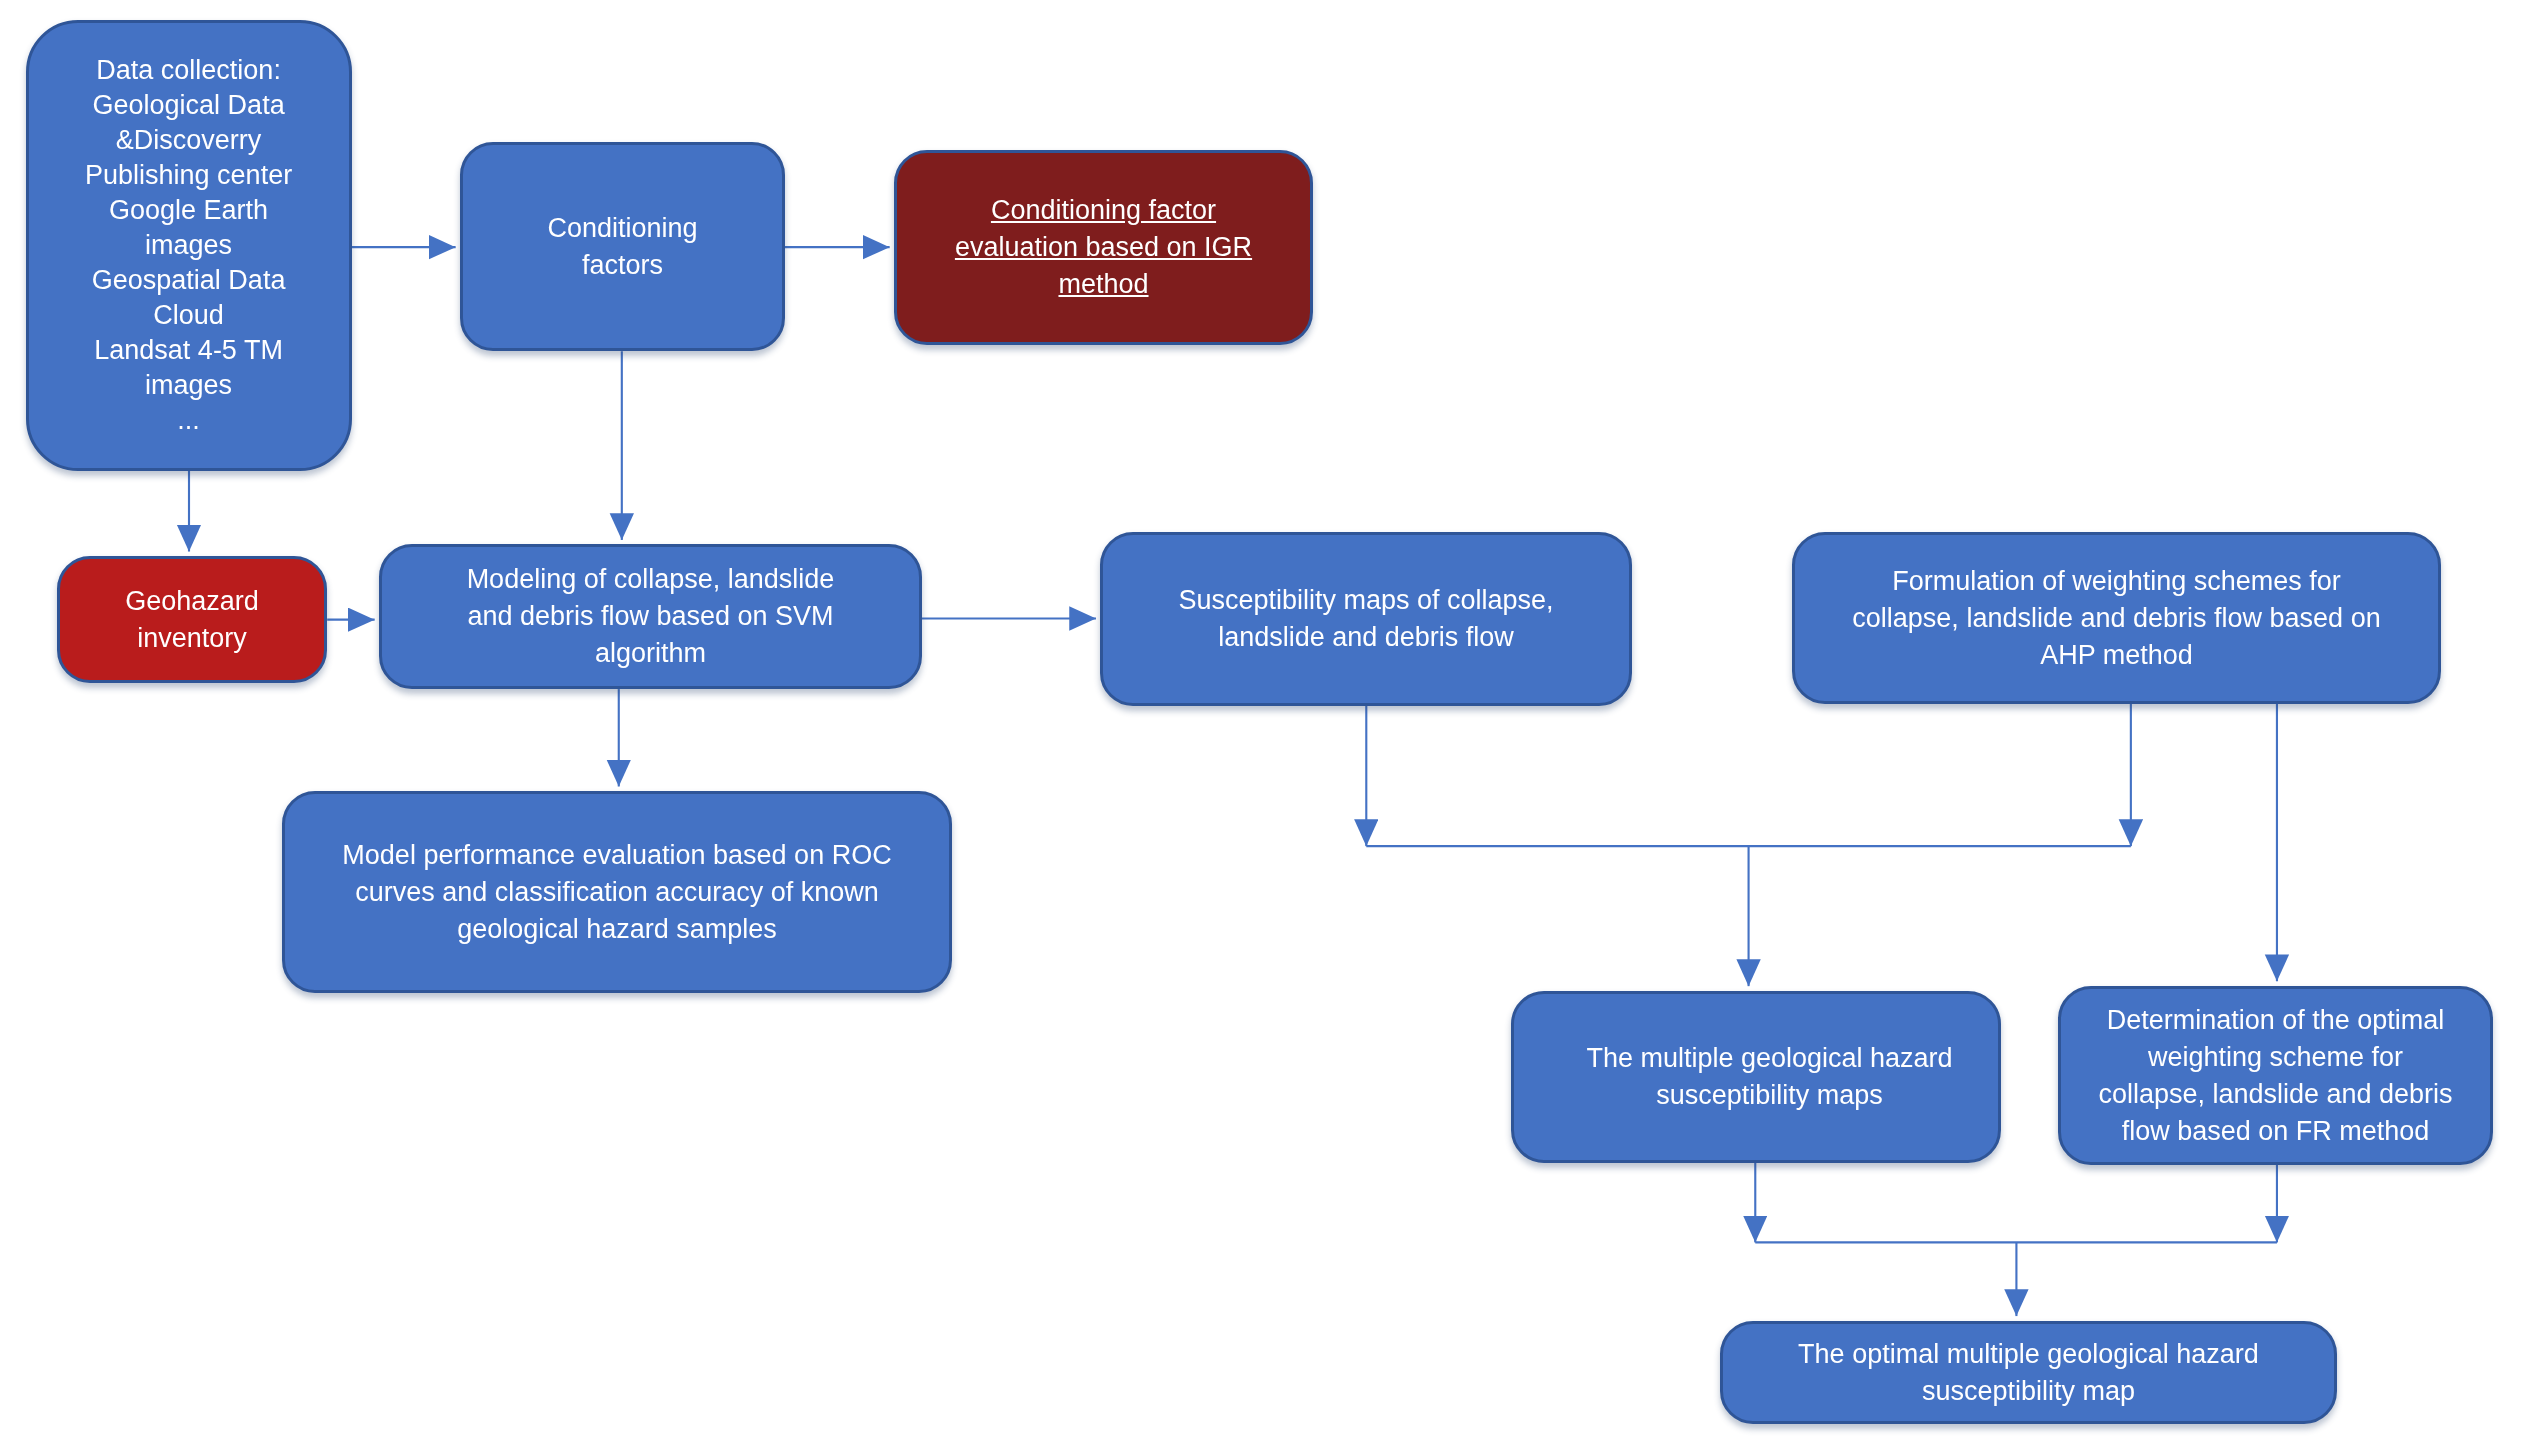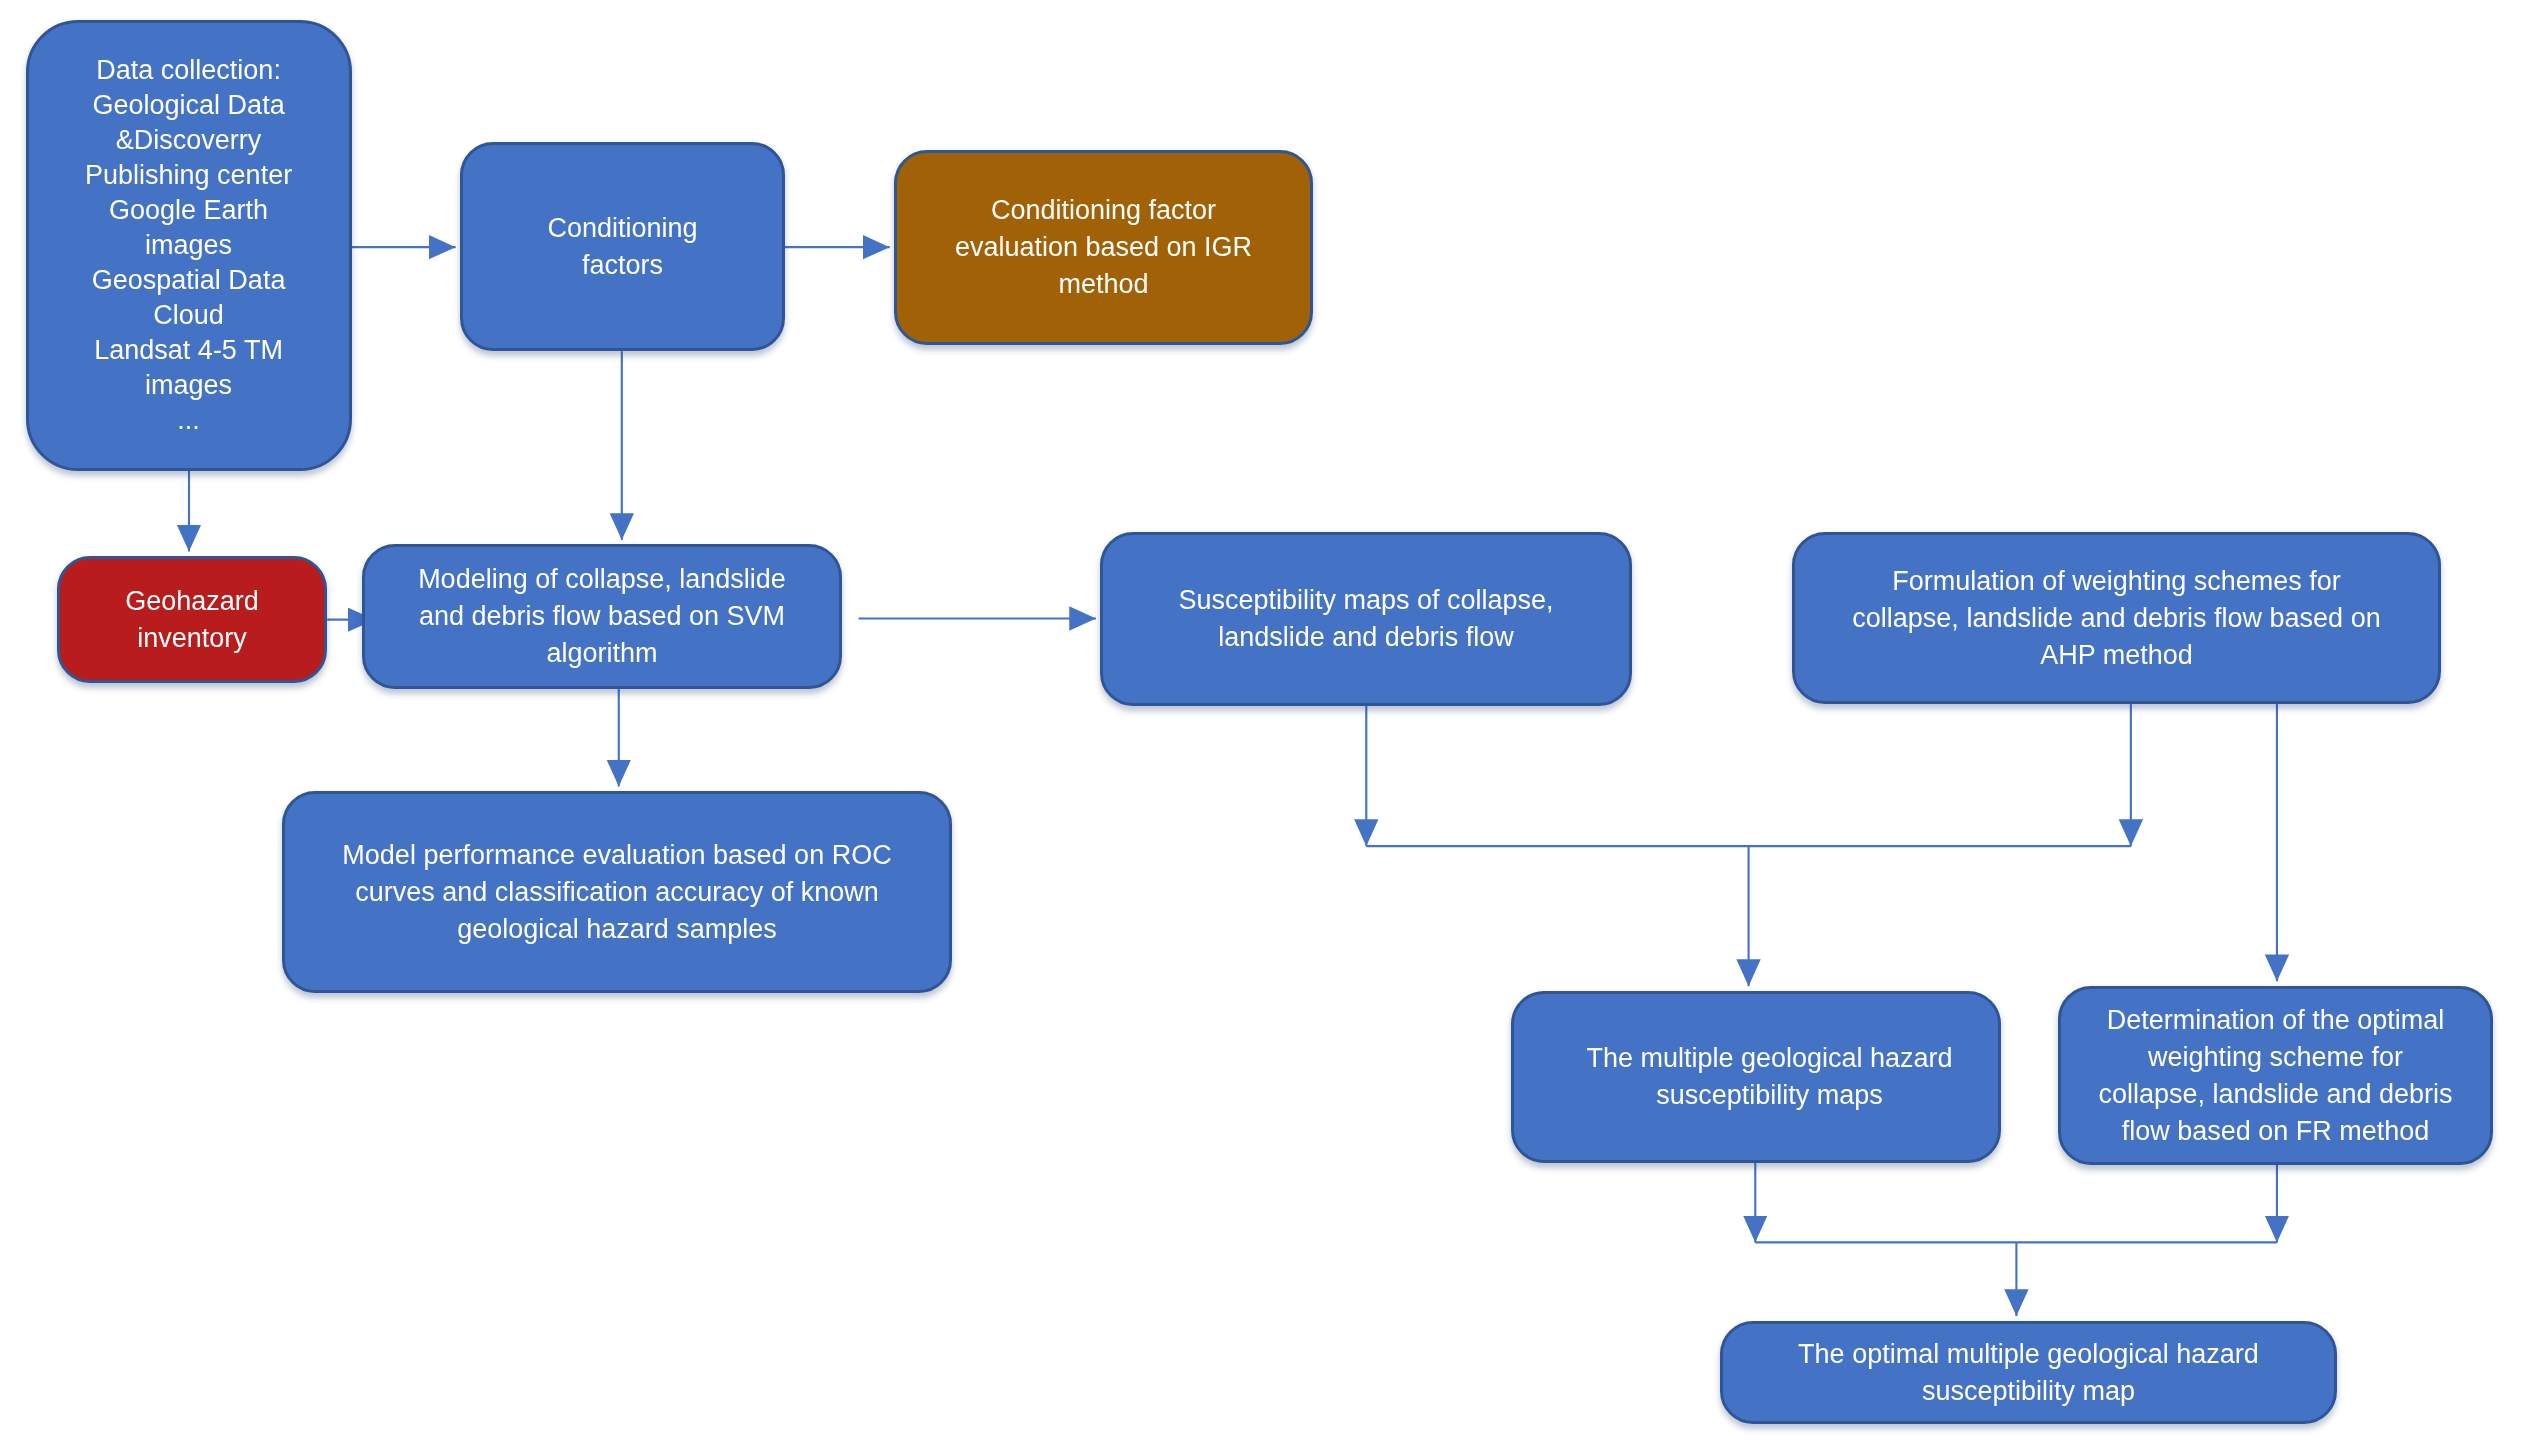--- a/index.html
+++ b/index.html
@@ -23,21 +23,21 @@
     white-space:pre-line;
     box-shadow:0 4.9px 6px rgba(38,62,105,0.30);
     padding:6px 11px;
   }
   .node span{display:block;width:100%;}
   
   #n-data-collection{left:25.6px;top:19.5px;width:326px;height:451px;border-radius:52px;font-weight:400;line-height:35px;}
   #n-conditioning-factors{left:460px;top:142px;width:325px;height:209px;}
   #n-igr-eval{left:894px;top:150px;width:419px;height:195px;}
   #n-geohazard-inventory{left:57px;top:556px;width:270px;height:127px;}
-  #n-modeling-svm{left:362px;top:544px;width:480px;height:145px;justify-content:center;}
+  #n-modeling-svm{left:379px;top:544px;width:543px;height:145px;justify-content:center;}
   #n-susceptibility-maps{left:1100px;top:532px;width:532px;height:174px;}
   #n-ahp-formulation{left:1792px;top:532px;width:649px;height:172px;}
   #n-model-performance{left:282px;top:791px;width:670px;height:202px;}
   #n-multiple-maps{left:1511px;top:991px;width:490px;height:172px;padding-left:38px;}
   #n-fr-determination{left:2058px;top:986px;width:435px;height:179px;}
   #n-optimal-map{left:1720px;top:1321px;width:617px;height:103px;}
 </style>
 </head>
 <body>
 
@@ -82,21 +82,21 @@
 Landsat 4-5 TM
 images
 ...</span>
   </div>
 
   <div class="node" id="n-conditioning-factors" style="background-color: rgb(68, 114, 196); border-color: rgb(47, 85, 151); color: rgb(255, 255, 255);">
     <span>Conditioning
 factors</span>
   </div>
 
-  <div class="node" id="n-igr-eval" style="background-color: #a16207; border-color: rgb(47, 85, 151); color: rgb(255, 255, 255);">
+  <div class="node" id="n-igr-eval" style="background-color: #7f1d1d; border-color: rgb(47, 85, 151); color: rgb(255, 255, 255); text-decoration: underline;">
     <span>Conditioning factor
 evaluation based on IGR
 method</span>
   </div>
 
   <div class="node" id="n-geohazard-inventory" style="background-color: #b91c1c; border-color: rgb(47, 85, 151); color: rgb(255, 255, 255);">
     <span>Geohazard
 inventory</span>
   </div>
 

